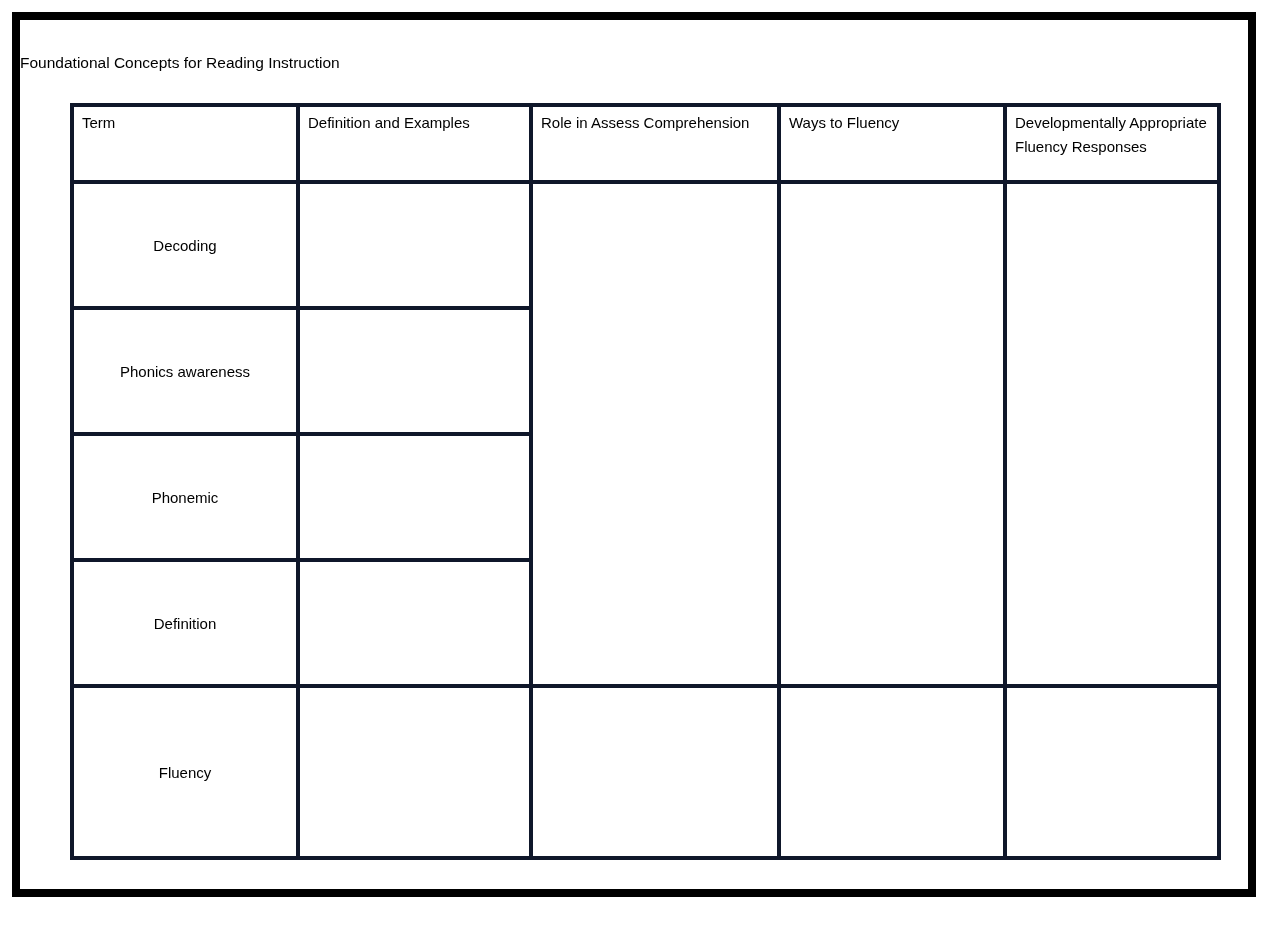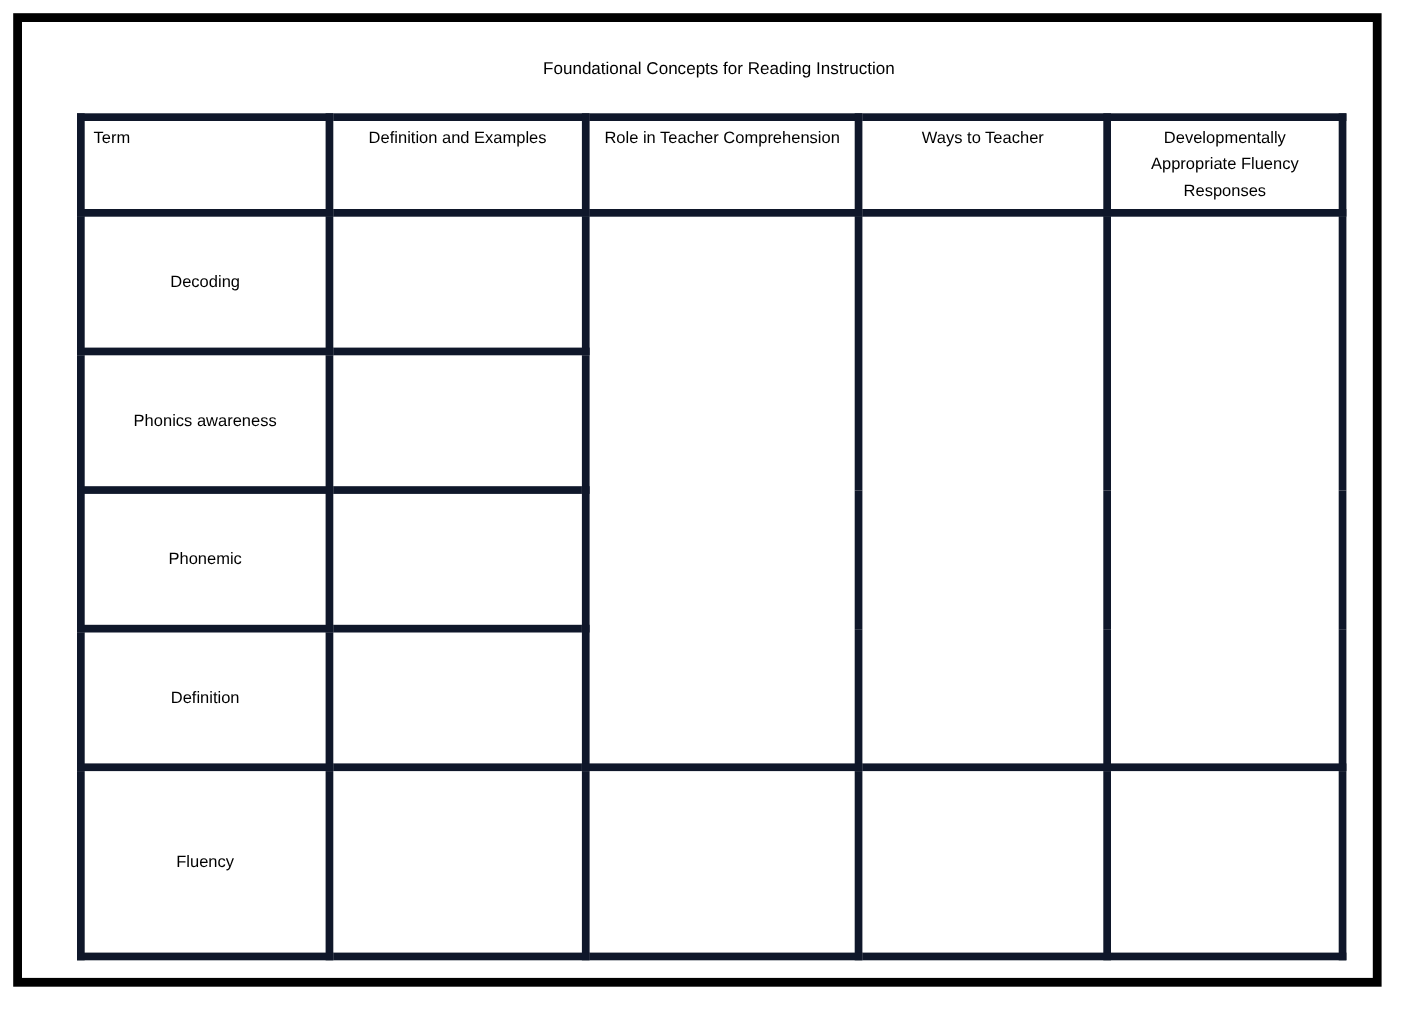--- a/index.html
+++ b/index.html
@@ -20,49 +20,48 @@
     height: 885px;
     border: 8px solid #000000;
     background: #ffffff;
     box-sizing: border-box;
   }
   .doc-title {
     position: absolute;
     top: 33px;
     left: 0;
     right: 0;
-    text-align: center;
+    text-align: left;
     font-size: 15.5px;
     line-height: 20px;
     color: #000000;
-    margin-left: 39px;
   }
   table.concepts {
     position: absolute;
     left: 50px;
     top: 83px;
     border-collapse: collapse;
     table-layout: fixed;
     width: 1147px;
     font-size: 15px;
   }
   table.concepts td, table.concepts th {
-    border: 7px solid #0f172a;
+    border: 4px solid #0f172a;
     background: #ffffff;
     font-weight: normal;
     padding: 4px 8px;
     box-sizing: border-box;
     overflow: hidden;
   }
   tr.header-row { height: 77px; }
   tr.row-std    { height: 126px; }
   tr.row-tall   { height: 172px; }
   th.hdr {
     vertical-align: top;
-    text-align: center;
+    text-align: left;
     line-height: 24px;
   }
   th.hdr-left {
     text-align: left;
   }
   td.term-cell {
     vertical-align: middle;
     text-align: center;
   }
   td.blank-cell {
@@ -82,22 +81,22 @@
       <col style="width:233px">
       <col style="width:248px">
       <col style="width:226px">
       <col style="width:214px">
     </colgroup>
 
     <tbody>
         <tr class="header-row">
       <th class="hdr hdr-left">Term</th>
       <th class="hdr">Definition and Examples</th>
-      <th class="hdr">Role in Teacher Comprehension</th>
-      <th class="hdr">Ways to Teacher</th>
+      <th class="hdr">Role in Assess Comprehension</th>
+      <th class="hdr">Ways to Fluency</th>
       <th class="hdr">Developmentally Appropriate Fluency Responses</th>
     </tr>
 
     <tr class="row-std">
       <td class="term-cell">Decoding</td>
       <td class="blank-cell"></td>
       <td class="blank-cell" rowspan="4"></td>
       <td class="blank-cell" rowspan="4"></td>
       <td class="blank-cell" rowspan="4"></td>
     </tr>

